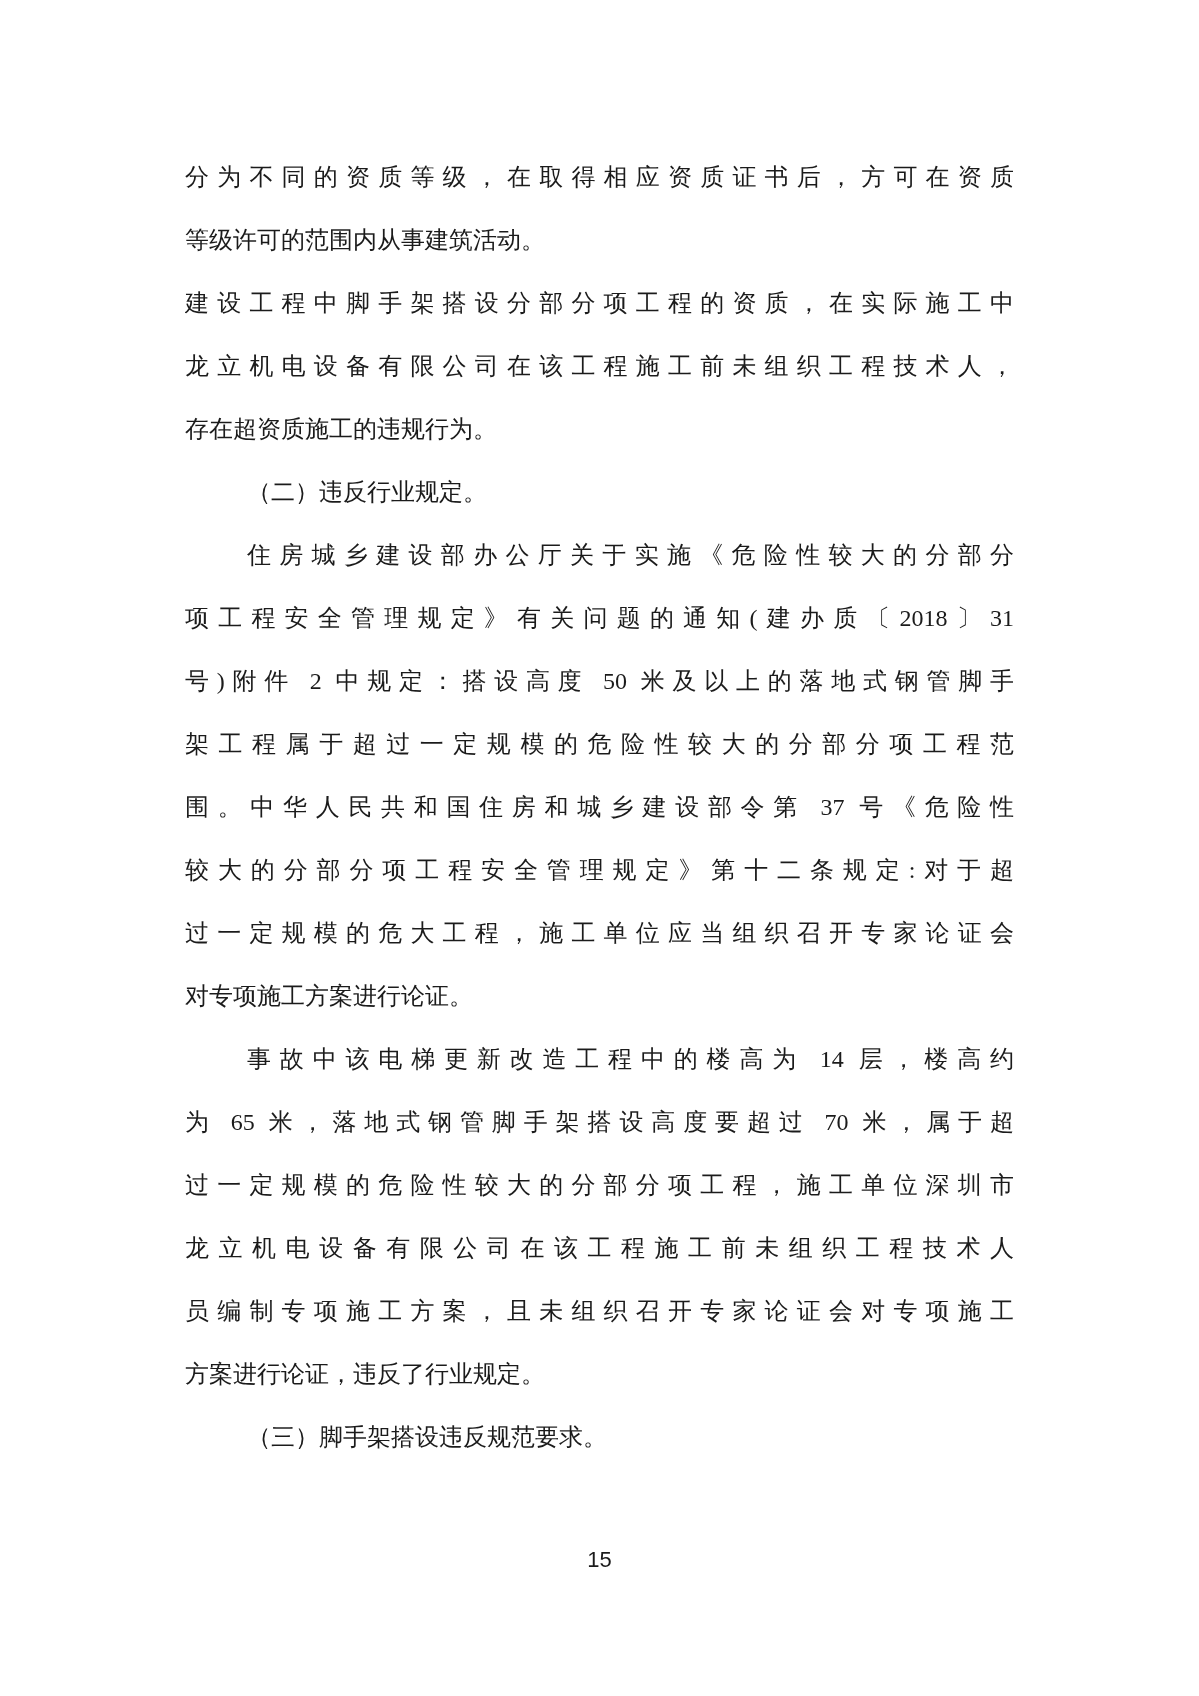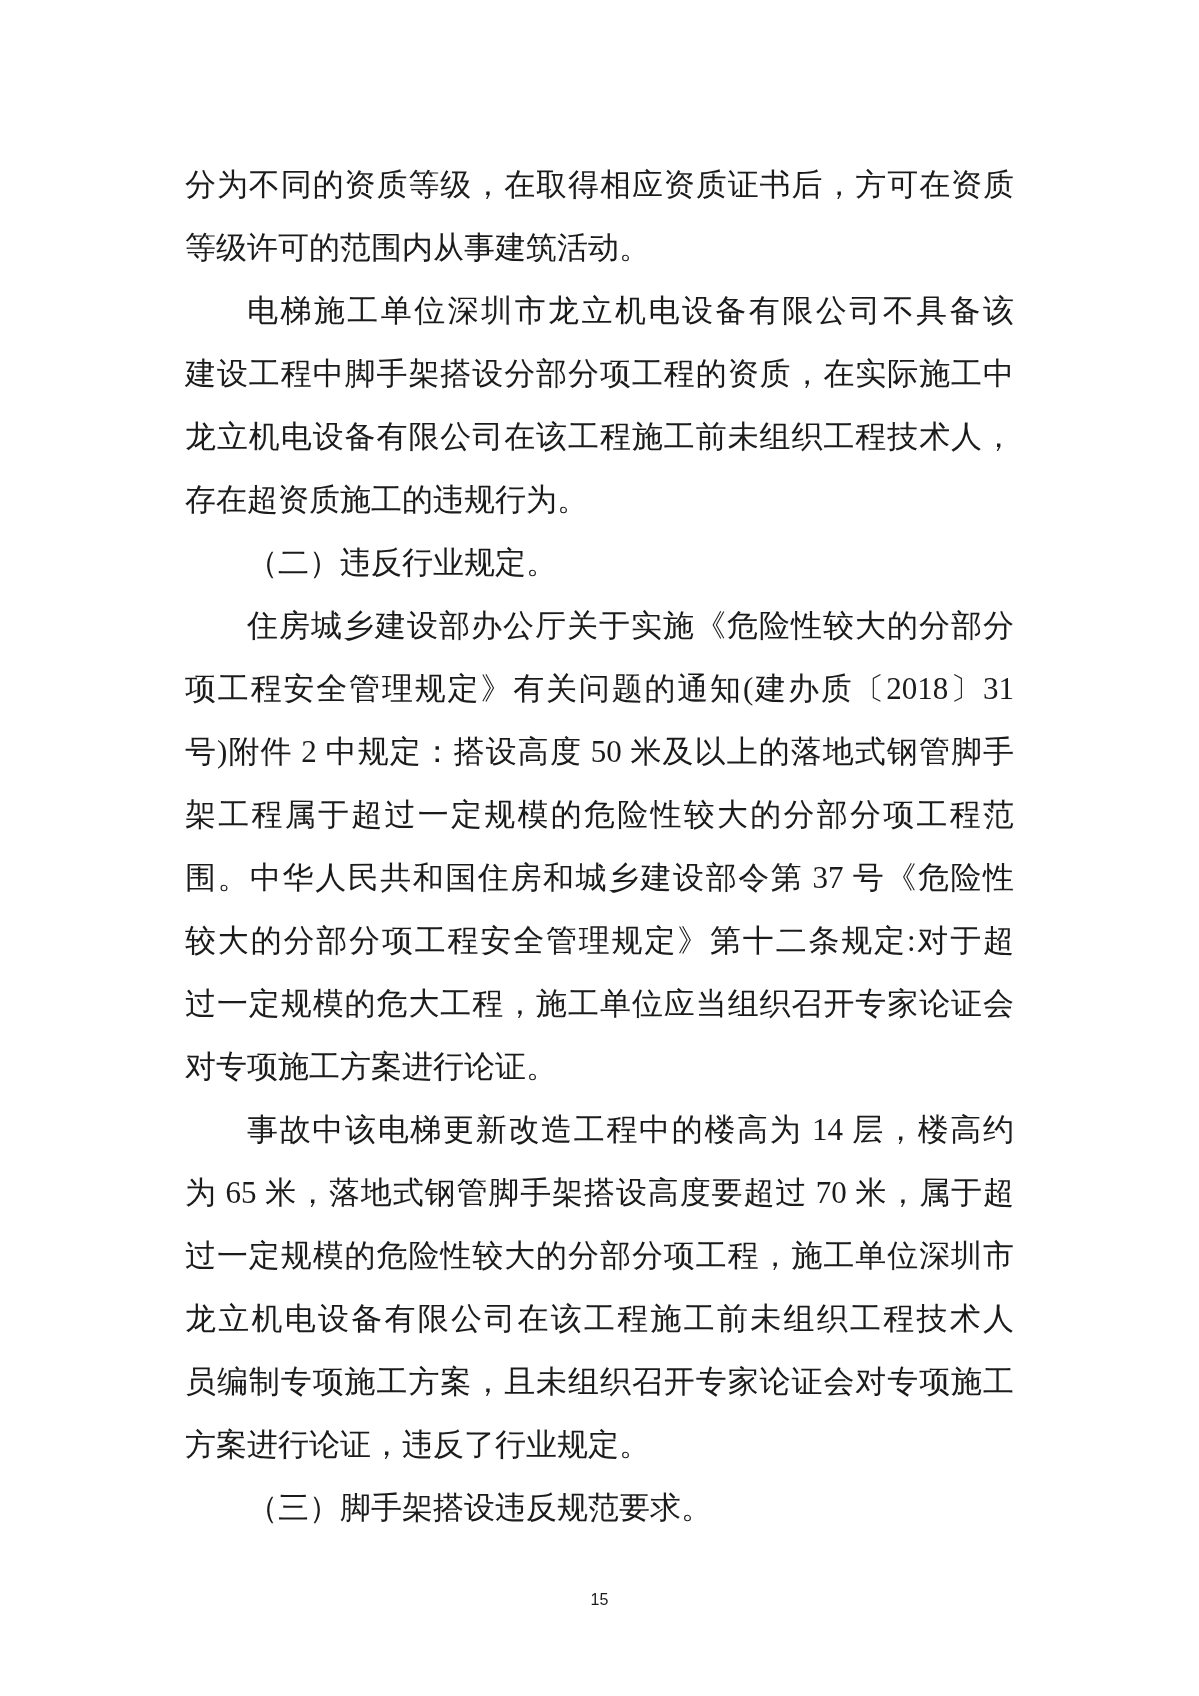--- a/index.html
+++ b/index.html
@@ -12,23 +12,23 @@
     width: 1199px;
     height: 1696px;
     background: #ffffff;
     font-family: "Liberation Serif", "DejaVu Serif", serif;
     color: #1b1b1b;
     overflow: hidden;
   }
   .text-block {
     position: absolute;
     left: 185px;
-    top: 153px;
+    top: 146px;
     width: 829px;
-    font-size: 31px;
+    font-size: 24px;
     line-height: 63px;
   }
   .line {
     height: 63px;
     overflow: hidden;
     text-align: justify;
     text-align-last: justify;
     text-justify: inter-character;
     white-space: normal;
   }
@@ -39,34 +39,32 @@
   .line.indent {
     text-indent: 62px;
   }
   .page-number {
     position: absolute;
     top: 1548px;
     left: 0;
     width: 100%;
     text-align: center;
     font-family: "Liberation Sans", "DejaVu Sans", sans-serif;
-    font-size: 16px;
+    font-size: 22px;
     line-height: 24px;
     color: #1b1b1b;
-    margin-top: 40px;
   }
 </style>
 </head>
 <body>
 
 <div class="page">
   <div class="text-block">
       <div class="line">分为不同的资质等级，在取得相应资质证书后，方可在资质</div>
       <div class="line end">等级许可的范围内从事建筑活动。</div>
-      <div class="line indent">电梯施工单位深圳市龙立机电设备有限公司不具备该</div>
       <div class="line">建设工程中脚手架搭设分部分项工程的资质，在实际施工中</div>
       <div class="line">龙立机电设备有限公司在该工程施工前未组织工程技术人，</div>
       <div class="line end">存在超资质施工的违规行为。</div>
       <div class="line end indent">（二）违反行业规定。</div>
       <div class="line indent">住房城乡建设部办公厅关于实施《危险性较大的分部分</div>
       <div class="line">项工程安全管理规定》有关问题的通知(建办质〔2018〕31</div>
       <div class="line">号)附件 2 中规定：搭设高度 50 米及以上的落地式钢管脚手</div>
       <div class="line">架工程属于超过一定规模的危险性较大的分部分项工程范</div>
       <div class="line">围。中华人民共和国住房和城乡建设部令第 37 号《危险性</div>
       <div class="line">较大的分部分项工程安全管理规定》第十二条规定:对于超</div>

